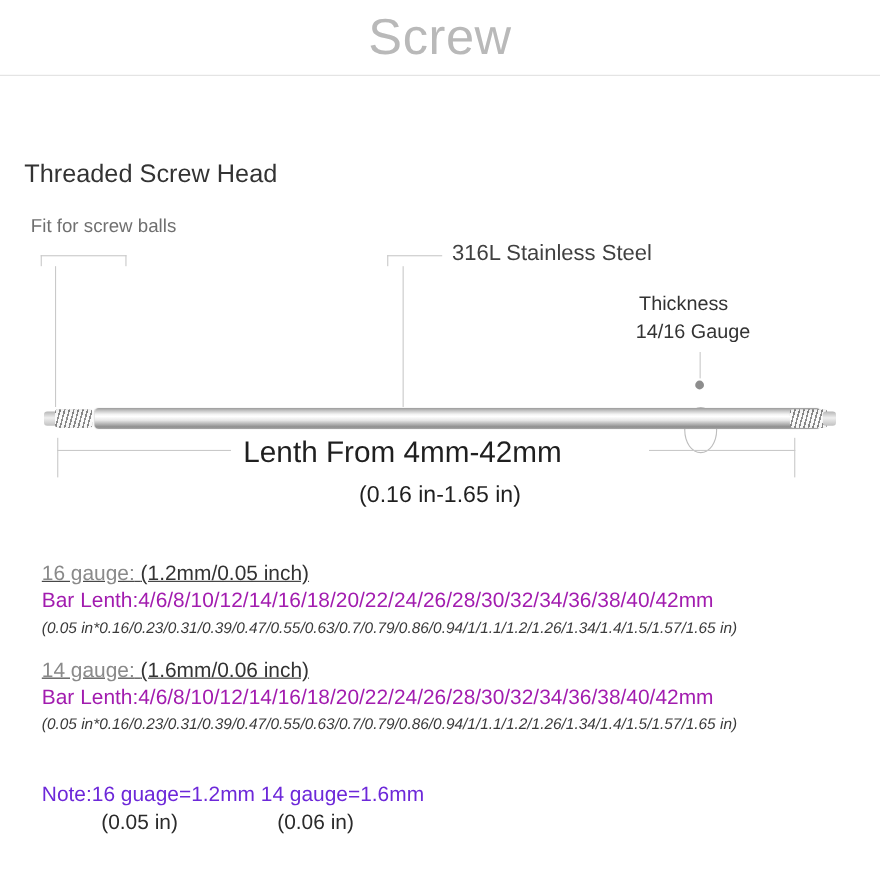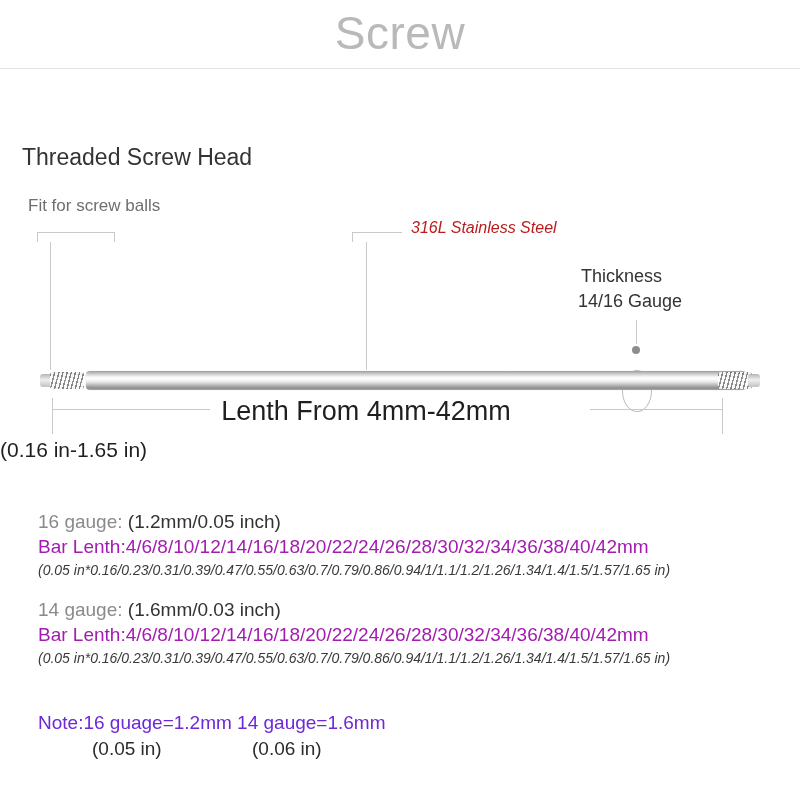--- a/index.html
+++ b/index.html
@@ -56,23 +56,22 @@
     position: absolute;
     left: 28px;
     top: 196px;
     font-size: 17px;
     color: #6f6f6f;
   }
   .label-steel {
     position: absolute;
     left: 411px;
     top: 219px;
-    font-size: 16px;
-    color: #b91c1c;
-    font-style: italic;
+    font-size: 20px;
+    color: #404040;
   }
   .label-thickness {
     position: absolute;
     left: 581px;
     top: 266px;
     font-size: 18px;
     color: #333333;
   }
   .label-gauge {
     position: absolute;
@@ -216,38 +215,39 @@
     width: 732px;
     text-align: center;
     font-size: 27px;
     color: #1f1f1f;
   }
   .dim-subtext {
     position: absolute;
     left: 0;
     top: 438px;
     width: 800px;
-    text-align: left;
+    text-align: center;
     font-size: 21px;
     color: #1f1f1f;
   }
 
   
   .spec {
     position: absolute;
     left: 38px;
     width: 730px;
   }
   .spec-16 { top: 510px; }
   .spec-14 { top: 598px; }
   .spec-head {
     font-size: 19px;
     color: #333;
     line-height: 24px;
     white-space: nowrap;
+    text-decoration: underline;
   }
   .spec-head .gauge-name { color: #8a8a8a; }
   .spec-bar {
     font-size: 19px;
     color: #a21caf;
     line-height: 26px;
     white-space: nowrap;
   }
   .spec-inch {
     font-size: 14px;
@@ -327,21 +327,21 @@
     <span class="gauge-name">16 gauge:</span>
     <span>(1.2mm/0.05 inch)</span>
   </div>
   <div class="spec-bar">Bar Lenth:4/6/8/10/12/14/16/18/20/22/24/26/28/30/32/34/36/38/40/42mm</div>
   <div class="spec-inch">(0.05 in*0.16/0.23/0.31/0.39/0.47/0.55/0.63/0.7/0.79/0.86/0.94/1/1.1/1.2/1.26/1.34/1.4/1.5/1.57/1.65 in)</div>
 </div>
 
 <div class="spec spec-14">
   <div class="spec-head">
     <span class="gauge-name">14 gauge:</span>
-    <span>(1.6mm/0.03 inch)</span>
+    <span>(1.6mm/0.06 inch)</span>
   </div>
   <div class="spec-bar">Bar Lenth:4/6/8/10/12/14/16/18/20/22/24/26/28/30/32/34/36/38/40/42mm</div>
   <div class="spec-inch">(0.05 in*0.16/0.23/0.31/0.39/0.47/0.55/0.63/0.7/0.79/0.86/0.94/1/1.1/1.2/1.26/1.34/1.4/1.5/1.57/1.65 in)</div>
 </div>
 
 <div class="note-line">Note:16 guage=1.2mm   14 gauge=1.6mm</div>
 <div class="note-sub">(0.05 in)</div>
 <div class="note-sub2">(0.06 in)</div>
 
 </body></html>

